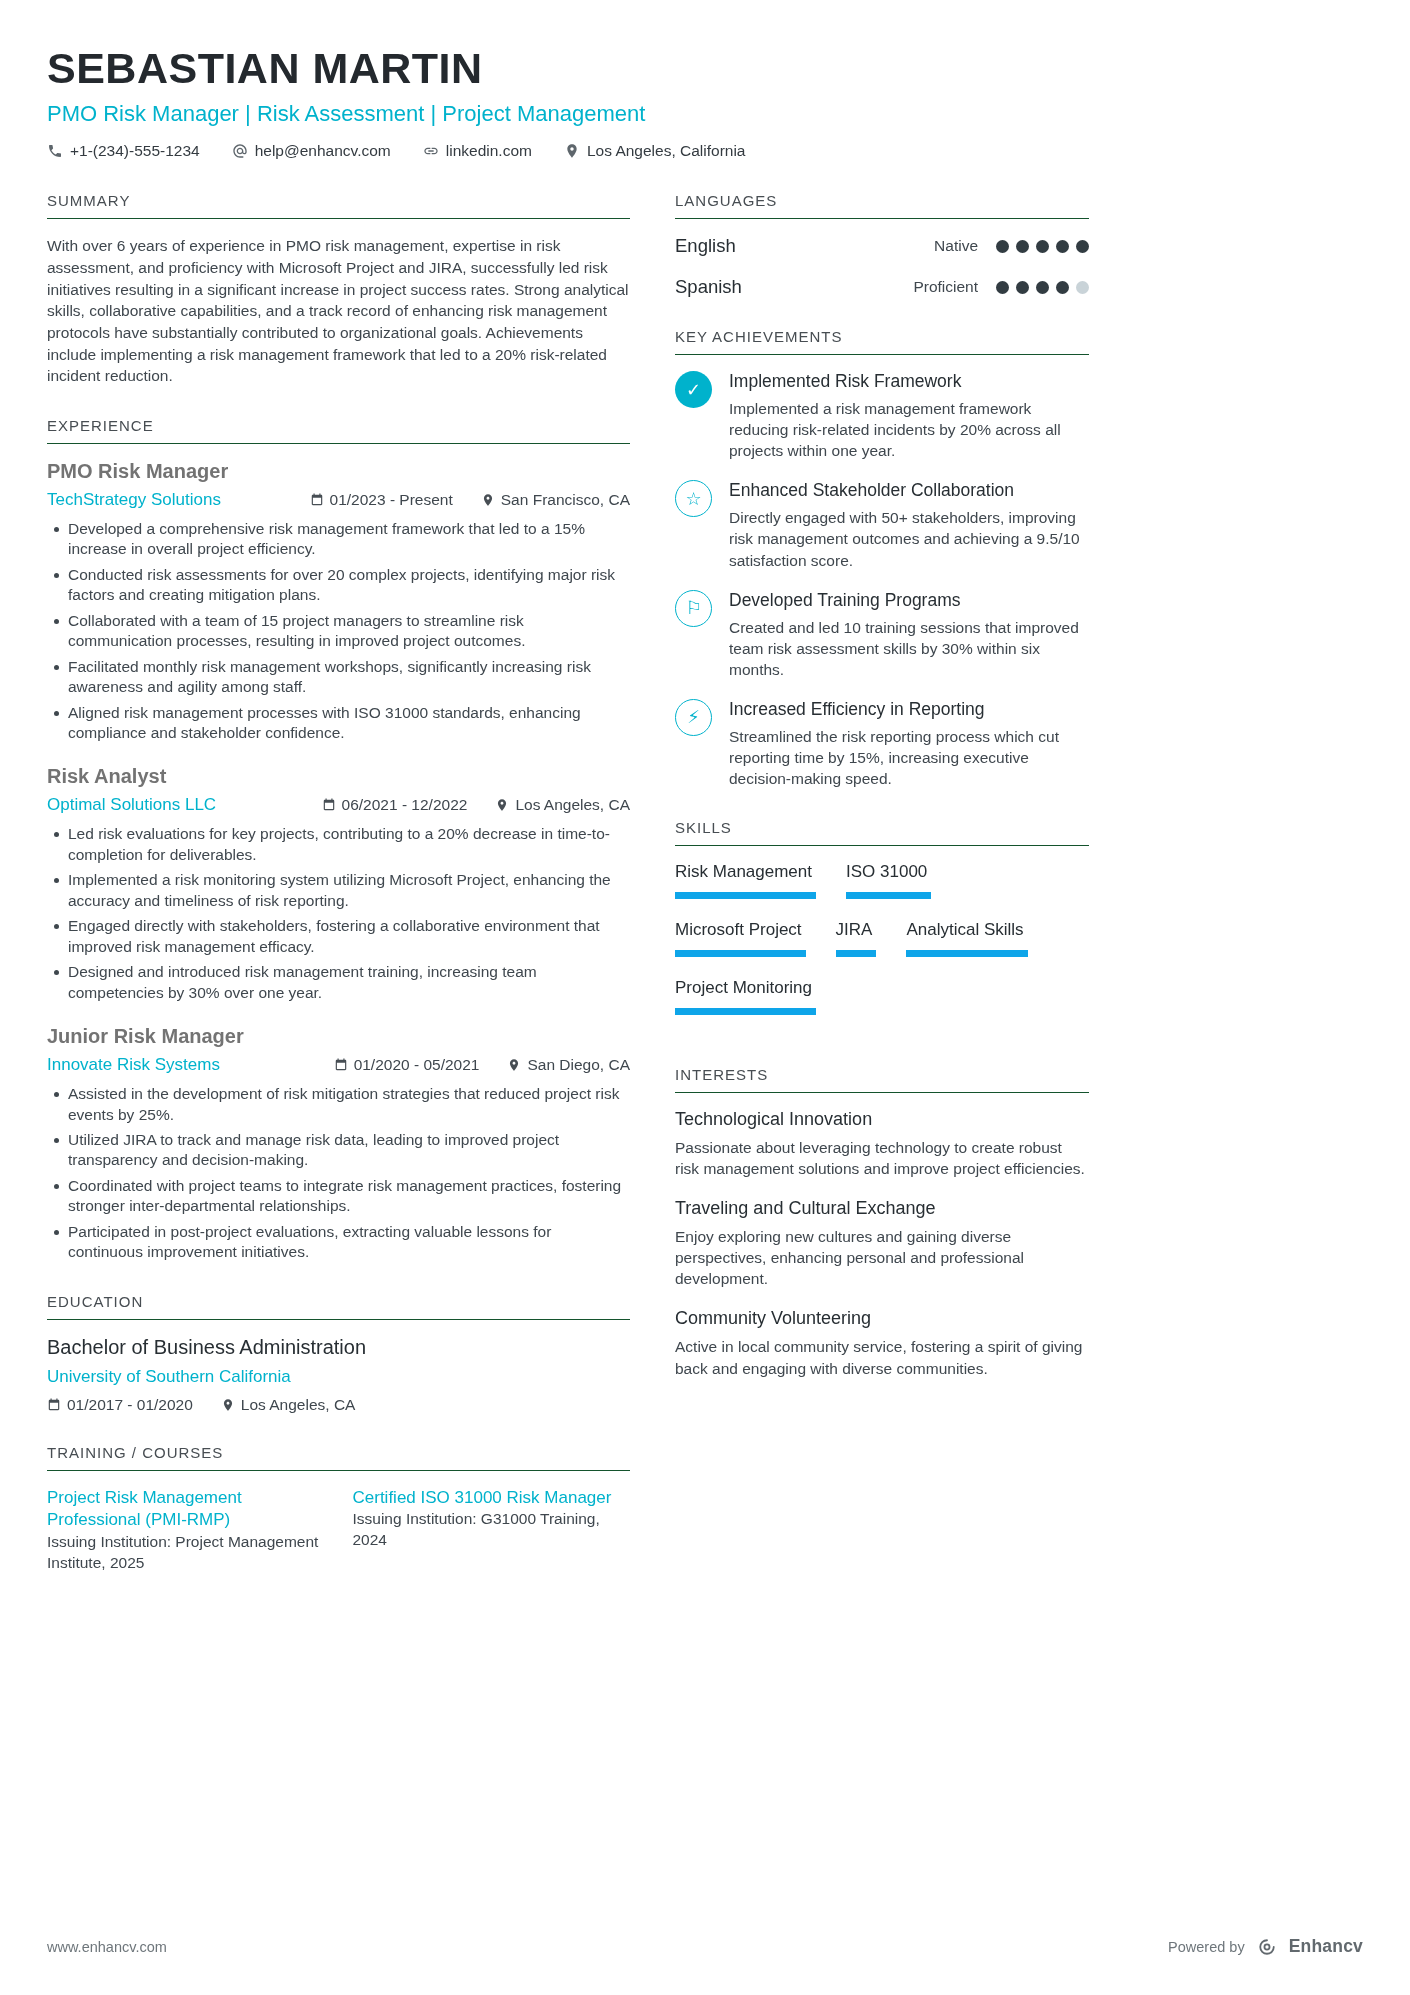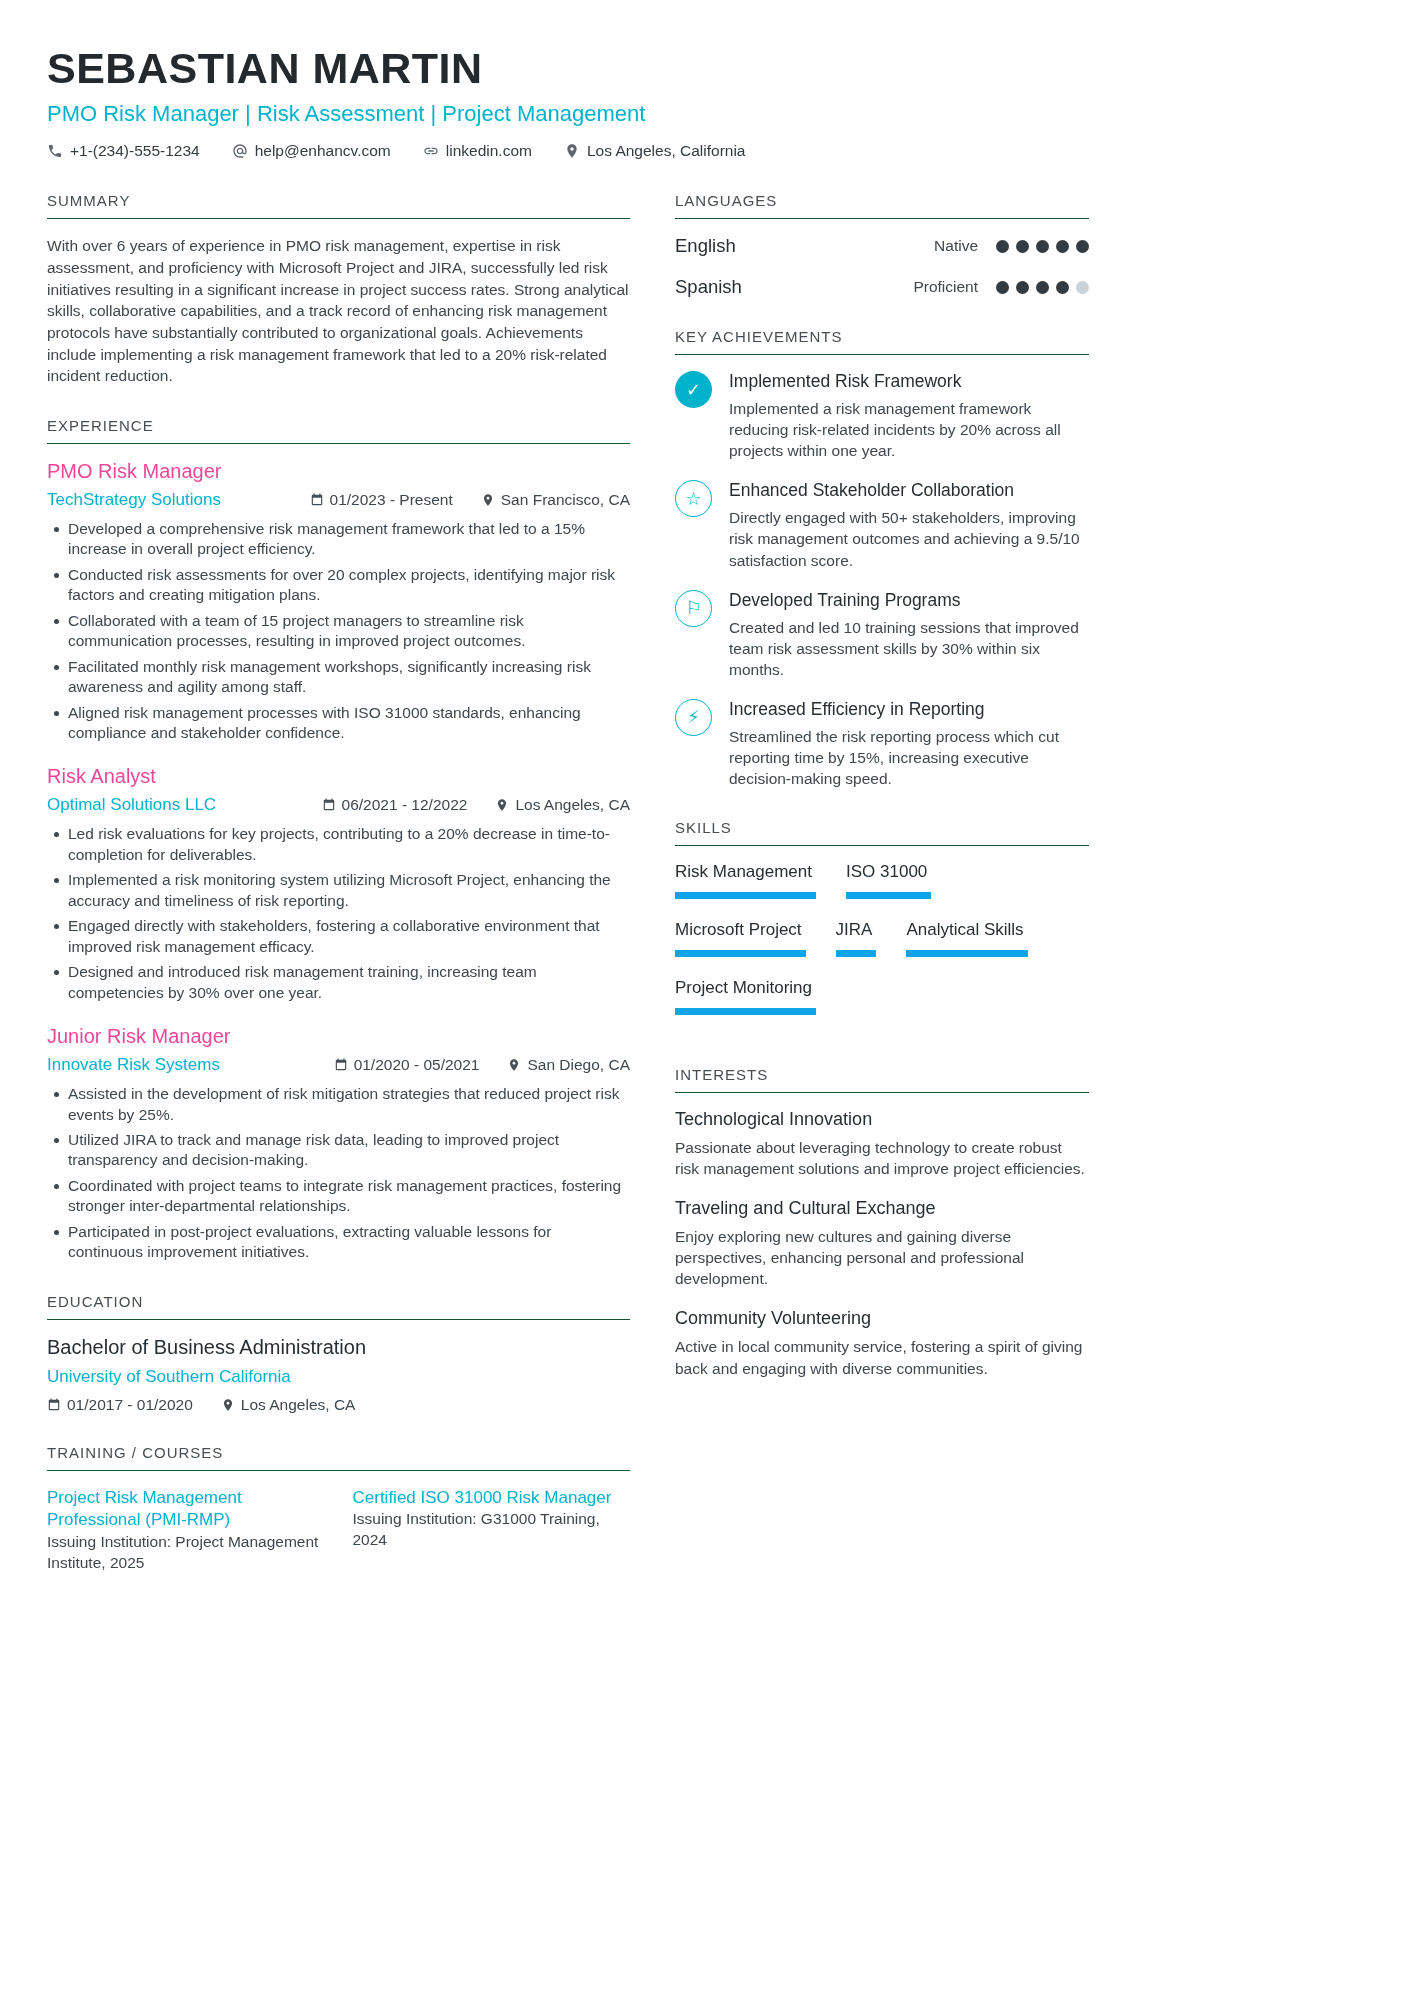--- a/index.html
+++ b/index.html
@@ -27,21 +27,21 @@
   section { margin-bottom:30px; }
   .sec-heading {
     font-size:15px; font-weight:400; letter-spacing:1px; color:#474d52;
     text-transform:uppercase; padding-bottom:9px; border-bottom:1px solid #14532d;
     margin-bottom:16px;
   }
   .body-text { font-size:15.5px; line-height:1.4; color:#3f474e; }
 
   
   .job { margin-bottom:22px; }
-  .job-title { font-size:20px; font-weight:400; color:#ec4899; margin-bottom:7px; }
+  .job-title { font-size:20px; font-weight:700; color:#737373; margin-bottom:7px; }
   .job-meta { display:flex; align-items:center; font-size:15.5px; margin-bottom:9px; }
   .company { color:var(--accent); font-size:17px; font-weight:500; flex:1; }
   .meta-item { display:flex; align-items:center; gap:6px; color:#3f474e; }
   .meta-item + .meta-item { margin-left:28px; }
   .meta-item svg { width:14px; height:14px; color:#474e54; flex:none; }
   ul.bullets { list-style:none; }
   ul.bullets li { position:relative; padding-left:21px; margin-bottom:5px; font-size:15.5px; line-height:1.32; color:#3f474e; }
   ul.bullets li::before { content:''; position:absolute; left:7px; top:8px; width:5px; height:5px; border-radius:50%; background:#3f474e; }
 
   
@@ -348,14 +348,25 @@
         </div>
         <div class="interest">
           <div class="interest-title">Community Volunteering</div>
           <div class="interest-text">Active in local community service, fostering a spirit of giving back and engaging with diverse communities.</div>
         </div>
       </section>
 
     </div>
   </div>
 
+  <div class="footer">
+    <span>www.enhancv.com</span>
+    <span class="brand">
+      <span>Powered by</span>
+      <svg viewBox="0 0 24 24" fill="none" stroke="currentColor" stroke-width="2.4" stroke-linecap="round">
+          <path d="M21 12a9 9 0 1 1-9-9"></path>
+          <circle cx="12" cy="12" r="3.4"></circle>
+        </svg>
+      <span class="logo-text">Enhancv</span>
+    </span>
+  </div>
 
 </div>
 
 </body></html>

